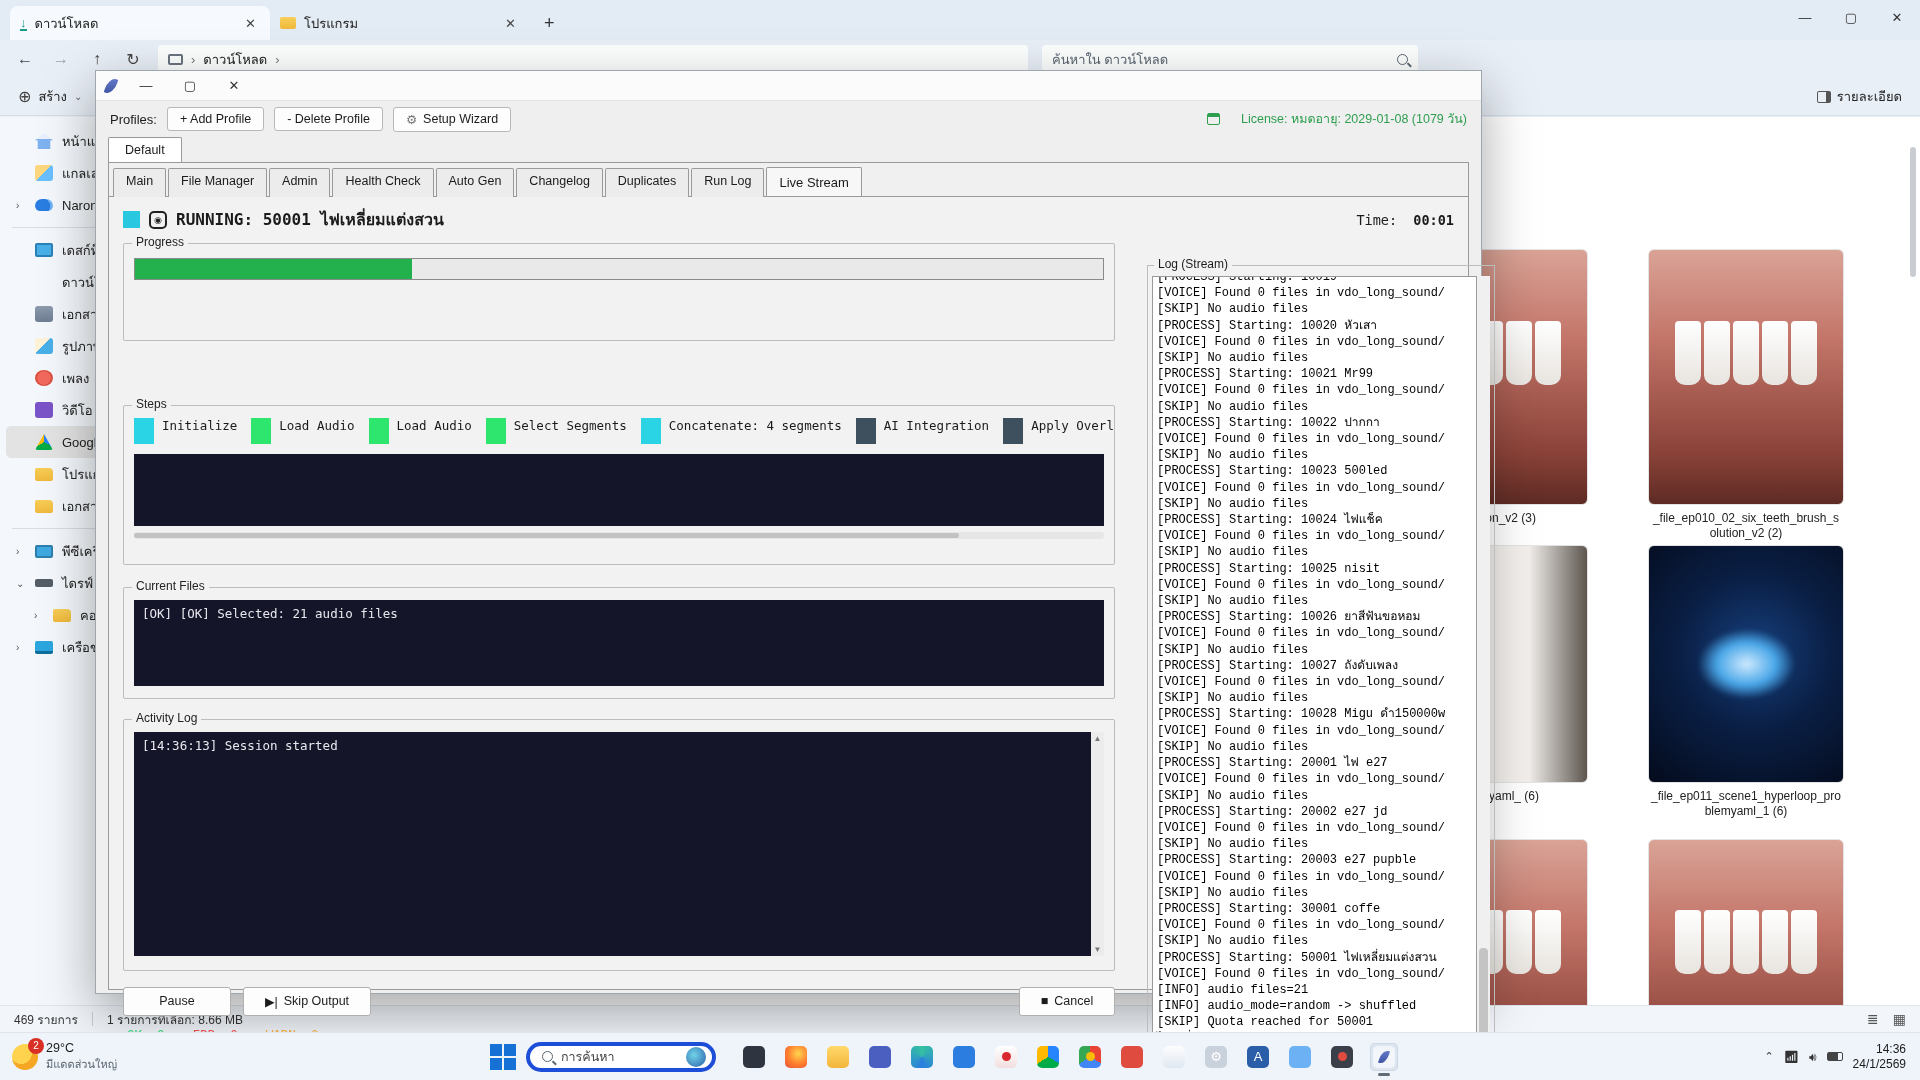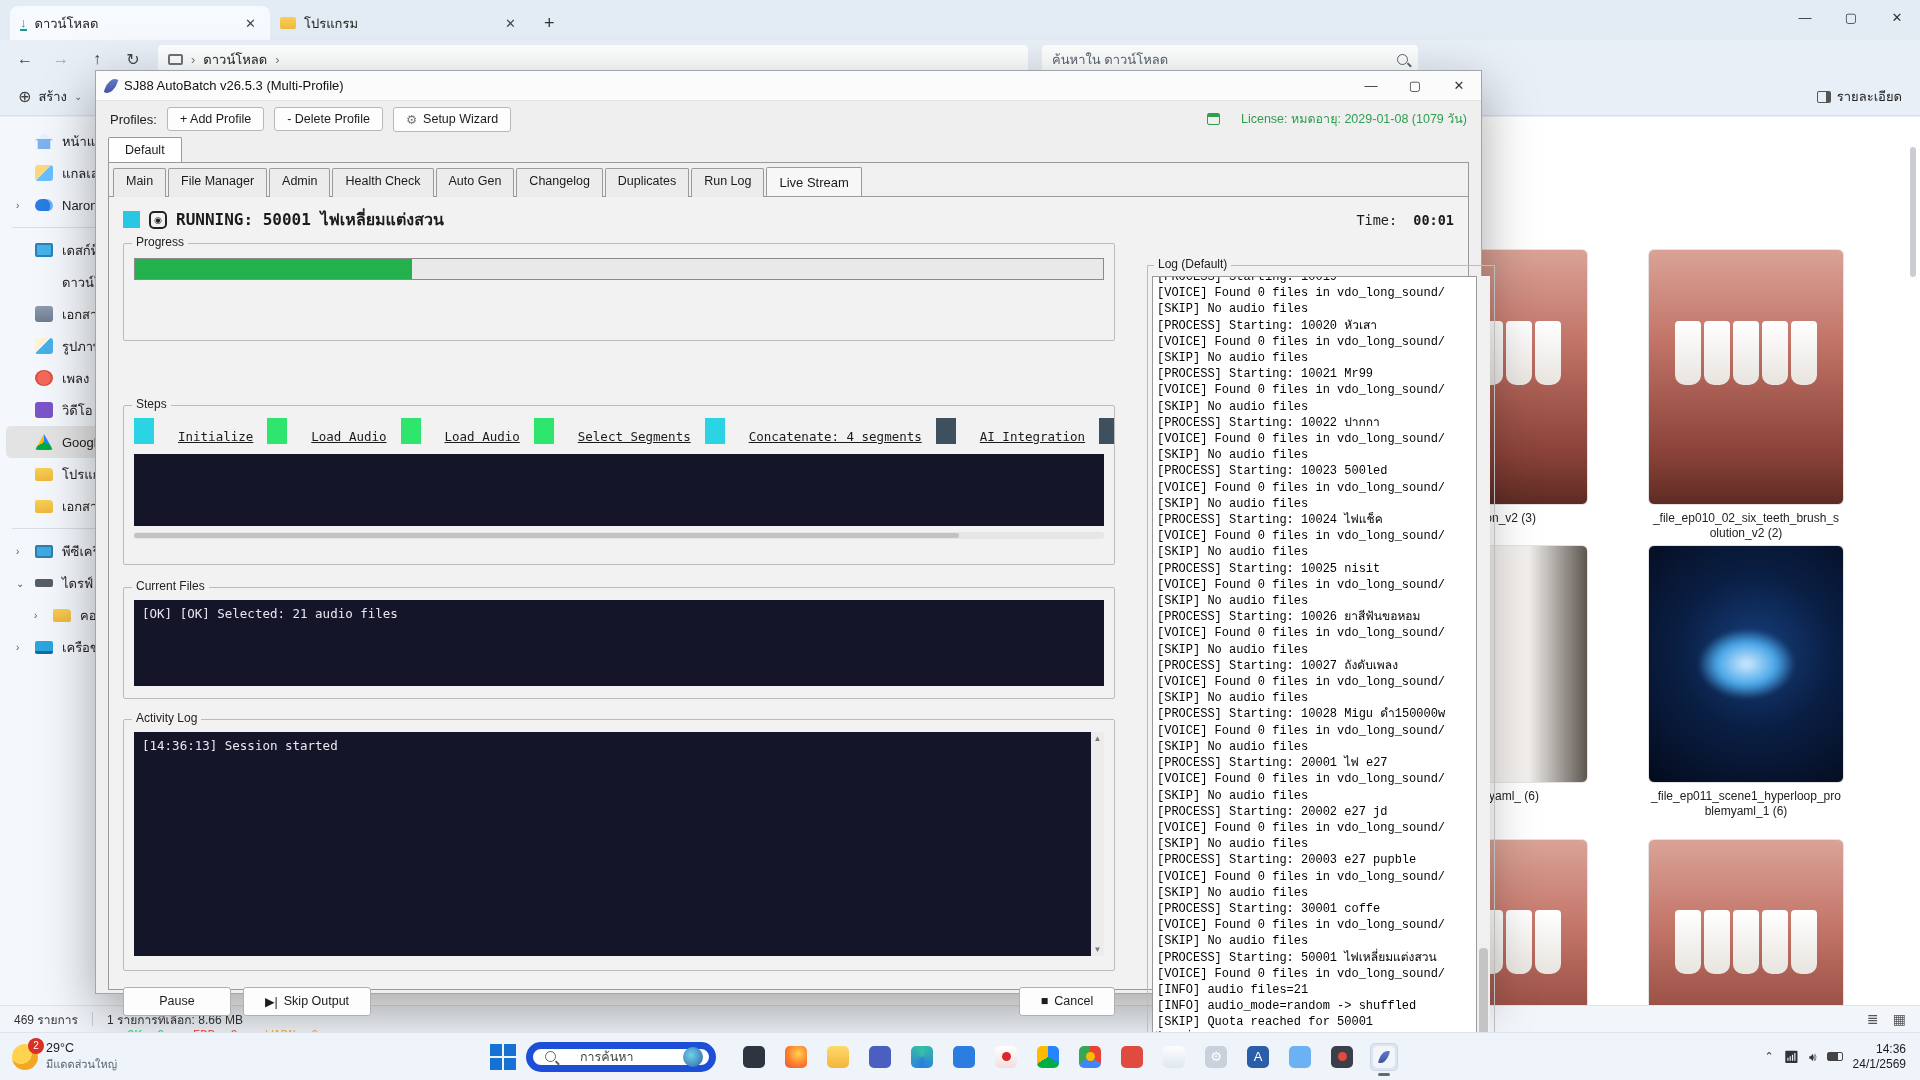--- a/index.html
+++ b/index.html
@@ -94,21 +94,21 @@
   .grp { position:absolute; left:14px; width:992px; border:1px solid #bcbcbc; border-radius:2px; }
   .grp .glabel { position:absolute; top:-9px; left:8px; background:#f2f2f2; padding:0 4px; font-size:12px; color:#222; }
   #g-progress { top:46px; height:98px; }
   #pbar { margin:14px 10px 0; height:22px; border:1px solid #8a8a8a; background:#e9e9e9; }
   #pfill { height:100%; width:29%; }
   #ptext { text-align:center; margin-top:7px; font-size:12.5px; }
   #prow2 { display:flex; padding:8px 18px 0; font-size:12px; }
   #speed { margin-left:auto; }
   #g-steps { top:208px; height:160px; }
   #chips { display:flex; align-items:center; gap:14px; padding:12px 0 10px 10px; overflow:hidden; white-space:nowrap; }
-  .chip { display:flex; align-items:flex-end; gap:24px; flex:0 0 auto;text-decoration:underline; }
+  .chip { display:flex; align-items:flex-start; gap:8px; flex:0 0 auto; }
   .chipsq { width:20px; height:26px; }
   .chiplabel { font-size:12.5px; }
   #stepsdark { margin:0 10px; height:72px; background:#15152a; }
   #hscroll { margin:6px 10px 0; height:7px; background:#e6e6e6; border-radius:3px; position:relative; }
   #hscroll .hthumb { position:absolute; left:0; top:1px; height:5px; width:85%; background:#c2c2c2; border-radius:3px; }
   #g-currentfiles { top:390px; height:112px; }
   .darkpane { margin:12px 10px 10px; background:#15152a; color:#e8e8ee; font-size:12.5px; padding:6px 8px; }
   #cfpane { height:86px; }
   #g-activity { top:522px; height:252px; }
   #actwrap { display:flex; margin:12px 10px 10px; }
@@ -132,21 +132,21 @@
   
   #taskbar { position:absolute; left:0; right:0; bottom:0; height:48px; background:#eff4fa; border-top:1px solid #dfe4ea; display:flex; align-items:center; }
   #weather { display:flex; align-items:center; gap:8px; padding-left:12px; width:240px; }
   #wicon { width:26px; height:26px; border-radius:50%; background:radial-gradient(circle at 35% 35%,#ffd34d 45%,#f5a623 46%); position:relative; }
   #wbadge { position:absolute; top:-6px; right:-6px; background:#d93025; color:#fff; border-radius:50%; width:16px; height:16px; font-size:10px; display:flex; align-items:center; justify-content:center; }
   #wtxt .t1 { font-size:12.5px; color:#1b1b1b; }
   #wtxt .t2 { font-size:11px; color:#5a6570; }
   #tcenter { display:flex; align-items:center; gap:10px; margin-left:250px; }
   #startbtn { width:26px; height:26px; display:grid; grid-template-columns:12px 12px; grid-gap:2px; }
   #startbtn i { background:#1572d4; width:12px; height:12px; }
-  #tsearch { width:190px; height:30px; background:#fff; border:7px solid #1d4ed8; border-radius:15px; display:flex; align-items:center; gap:24px; padding:0 6px 0 12px; color:#444; }
+  #tsearch { width:190px; height:30px; background:#fff; border:4px solid #1d4ed8; border-radius:15px; display:flex; align-items:center; gap:8px; padding:0 6px 0 12px; color:#444; }
   #tsearch .txt { flex:1; font-size:12.5px; }
   #tsearch .srcic { width:20px; height:20px; border-radius:50%; background:radial-gradient(circle at 40% 40%,#6fd3e8,#2b5ea8); }
   #ticons { display:flex; align-items:center; gap:14px; margin-left:14px; }
   .tic { width:28px; height:28px; border-radius:5px; position:relative; }
   .tic.active { background:#dde6f0; box-shadow:inset 0 0 0 1px #cdd8e4; }
   .tic.active::after { content:""; position:absolute; bottom:-5px; left:8px; right:8px; height:3px; border-radius:2px; background:#5f6b76; }
   #tray { margin-left:auto; display:flex; align-items:center; gap:10px; padding-right:14px; color:#333; }
   #tray .chev { font-size:11px; }
   .trayic { font-size:12px; }
   #clock { text-align:right; font-size:12px; line-height:15px; color:#1b1b1b; }
@@ -363,21 +363,20 @@
     <div id="eviewtoggles">
       <span>≣</span>
       <span>▦</span>
     </div>
   </div>
 </div>
 
 <div id="appwin">
   <div id="atitle">
     <span class="feather"></span>
-    <span class="t">SJ88 AutoBatch v26.5.3 (Multi-Profile)</span>
     <div id="awinctl">
       <span>—</span>
       <span>▢</span>
       <span>✕</span>
     </div>
   </div>
   <div id="aprofiles">
     <span>Profiles:</span>
     <span class="abtn">+ Add Profile</span>
     <span class="abtn">- Delete Profile</span>
@@ -491,21 +490,21 @@
           <span>Cancel</span>
         </span>
       </div>
       <div id="cntrow" class="mono">
         <span id="ok-c">OK: 0</span>
         <span id="err-c">ERR: 0</span>
         <span id="warn-c">WARN: 0</span>
       </div>
 
       <div id="g-log">
-        <span class="glabel">Log (Default)</span>
+        <span class="glabel">Log (Stream)</span>
         <div id="logwrap">
           <div id="logarea" class="cmono">
               <div class="ll">[PROCESS] Starting: 10019</div>
               <div class="ll">[VOICE] Found 0 files in vdo_long_sound/</div>
               <div class="ll">[SKIP] No audio files</div>
               <div class="ll">[PROCESS] Starting: 10020 หัวเสา</div>
               <div class="ll">[VOICE] Found 0 files in vdo_long_sound/</div>
               <div class="ll">[SKIP] No audio files</div>
               <div class="ll">[PROCESS] Starting: 10021 Mr99</div>
               <div class="ll">[VOICE] Found 0 files in vdo_long_sound/</div>

